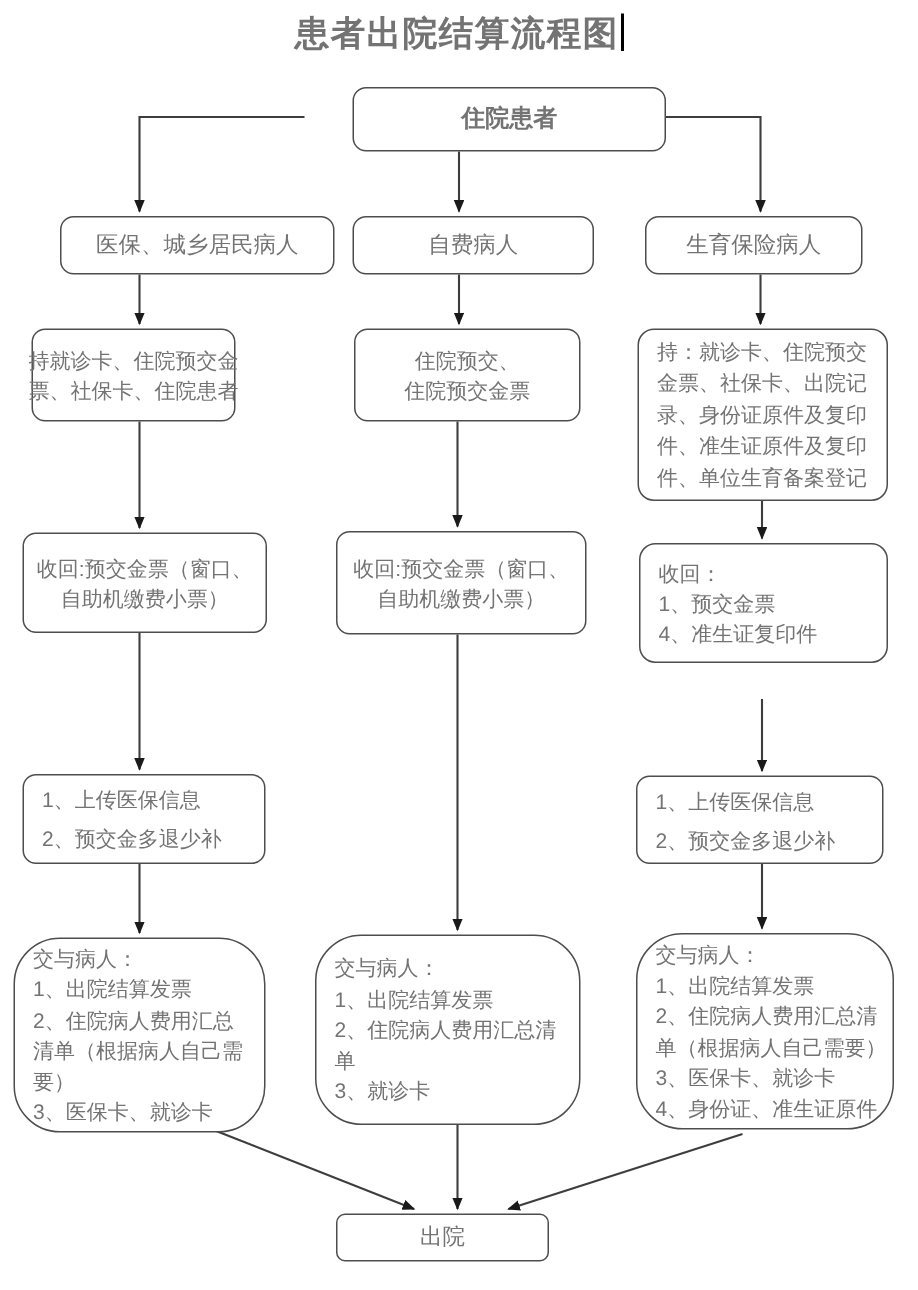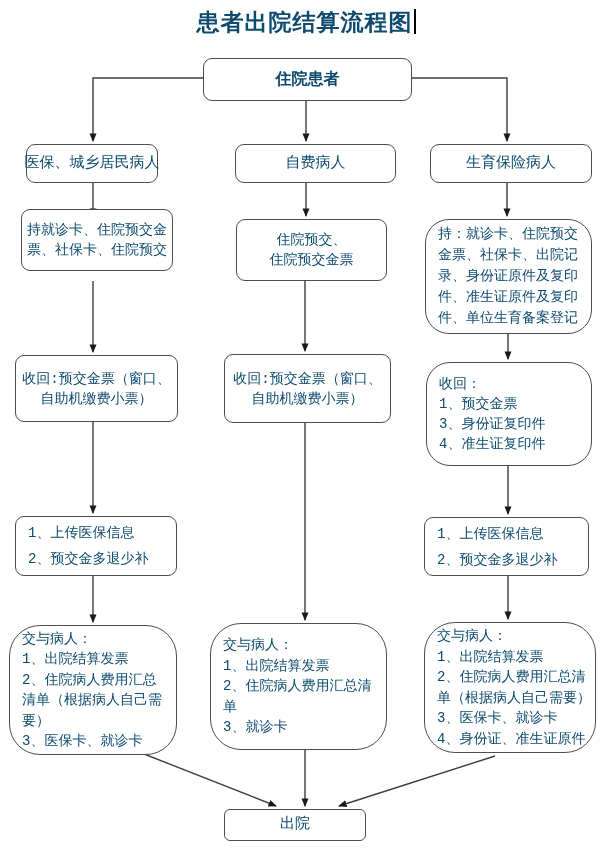--- a/index.html
+++ b/index.html
@@ -1,41 +1,41 @@
 <!DOCTYPE html>
 <html><head>
 <meta charset="utf-8">
 <style>
   html,body{margin:0;padding:0;background:#fff;}
   .canvas{
     position:relative;width:612px;height:860px;background:#ffffff;overflow:hidden;
-    font-family:Liberation Mono, monospace;color:#0c4a6e;
+    font-family:Liberation Sans, sans-serif;color:#737373;
   }
   .title-row{
     position:absolute;top:7px;left:0;right:0;text-align:center;
     font-size:23px;font-weight:700;letter-spacing:1px;white-space:nowrap;
   }
   .cursor{display:inline-block;width:2px;height:25px;background:#000;vertical-align:-4px;margin-left:1px;}
   .connectors{position:absolute;left:0;top:0;width:612px;height:860px;}
   .node{
     position:absolute;box-sizing:border-box;background:#fff;
     border:1.5px solid #4d4d4d;border-radius:9px;
     display:flex;flex-direction:column;justify-content:center;
     font-size:14px;line-height:20px;
   }
   .node.center{align-items:center;text-align:center;}
   .node.left{align-items:flex-start;text-align:left;padding:4px 8px 4px 12px;}
   .node.bold{font-weight:700;}
   .fs15{font-size:15px;}
-  .fs16{font-size:16px;}
+  .fs16{font-size:16px;margin-left:32px;}
   .lh20{line-height:20px;}
   .lh21{line-height:21px;}
   .lh26{line-height:26px;}
   .deliver{line-height:20.5px;}
-  .r-md{border-radius:24px;}
+  .r-md{border-radius:11px;}
   .r-lg{border-radius:31px;}
   .ln{white-space:pre;}
 </style>
 </head>
 <body>
 
 <div class="canvas">
 
   <div class="title-row">
     <span>患者出院结算流程图</span><span class="cursor"></span>
@@ -65,33 +65,33 @@
       <line x1="139" y1="752" x2="276" y2="806" marker-end="url(#arw)"></line>
       <line x1="305" y1="750" x2="305" y2="806" marker-end="url(#arw)"></line>
       <line x1="495" y1="756" x2="339" y2="806" marker-end="url(#arw)"></line>
     </g>
   </svg>
 
   <div class="node center bold fs16" style="left:203px;top:58px;width:209px;height:43px">
     <div class="ln">住院患者</div>
   </div>
 
-  <div class="node center fs15" style="left:26px;top:144px;width:132px;height:39px">
+  <div class="node center fs15" style="left:40px;top:144px;width:183px;height:39px">
     <div class="ln">医保、城乡居民病人</div>
   </div>
   <div class="node center fs15" style="left:235px;top:144px;width:161px;height:39px">
     <div class="ln">自费病人</div>
   </div>
-  <div class="node center fs15" style="left:430px;top:144px;width:162px;height:39px">
+  <div class="node center fs15" style="left:430px;top:144px;width:145px;height:39px">
     <div class="ln">生育保险病人</div>
   </div>
 
-  <div class="node center" style="left:21px;top:209px;width:152px;height:62px">
+  <div class="node center" style="left:21px;top:219px;width:136px;height:62px">
     <div class="ln">持就诊卡、住院预交金</div>
-    <div class="ln">票、社保卡、住院预交</div>
+    <div class="ln">票、社保卡、住院患者</div>
   </div>
   <div class="node center" style="left:236px;top:219px;width:151px;height:62px">
     <div class="ln">住院预交、</div>
     <div class="ln">住院预交金票</div>
   </div>
   <div class="node left lh21 r-md" style="left:425px;top:219px;width:167px;height:115px">
     <div class="ln">持：就诊卡、住院预交</div>
     <div class="ln">金票、社保卡、出院记</div>
     <div class="ln">录、身份证原件及复印</div>
     <div class="ln">件、准生证原件及复印</div>
@@ -99,24 +99,23 @@
   </div>
 
   <div class="node center" style="left:15px;top:355px;width:163px;height:67px">
     <div class="ln">收回:预交金票（窗口、</div>
     <div class="ln">自助机缴费小票）</div>
   </div>
   <div class="node center" style="left:224px;top:354px;width:167px;height:69px">
     <div class="ln">收回:预交金票（窗口、</div>
     <div class="ln">自助机缴费小票）</div>
   </div>
-  <div class="node left lh20 r-md" style="left:426px;top:362px;width:166px;height:104px">
+  <div class="node left lh20 r-md" style="left:426px;top:362px;width:166px;height:80px">
     <div class="ln">收回：</div>
     <div class="ln">1、预交金票</div>
-    <div class="ln">3、身份证复印件</div>
     <div class="ln">4、准生证复印件</div>
   </div>
 
   <div class="node left lh26" style="left:15px;top:516px;width:162px;height:60px">
     <div class="ln">1、上传医保信息</div>
     <div class="ln">2、预交金多退少补</div>
   </div>
   <div class="node left lh26" style="left:424px;top:517px;width:165px;height:59px">
     <div class="ln">1、上传医保信息</div>
     <div class="ln">2、预交金多退少补</div>

